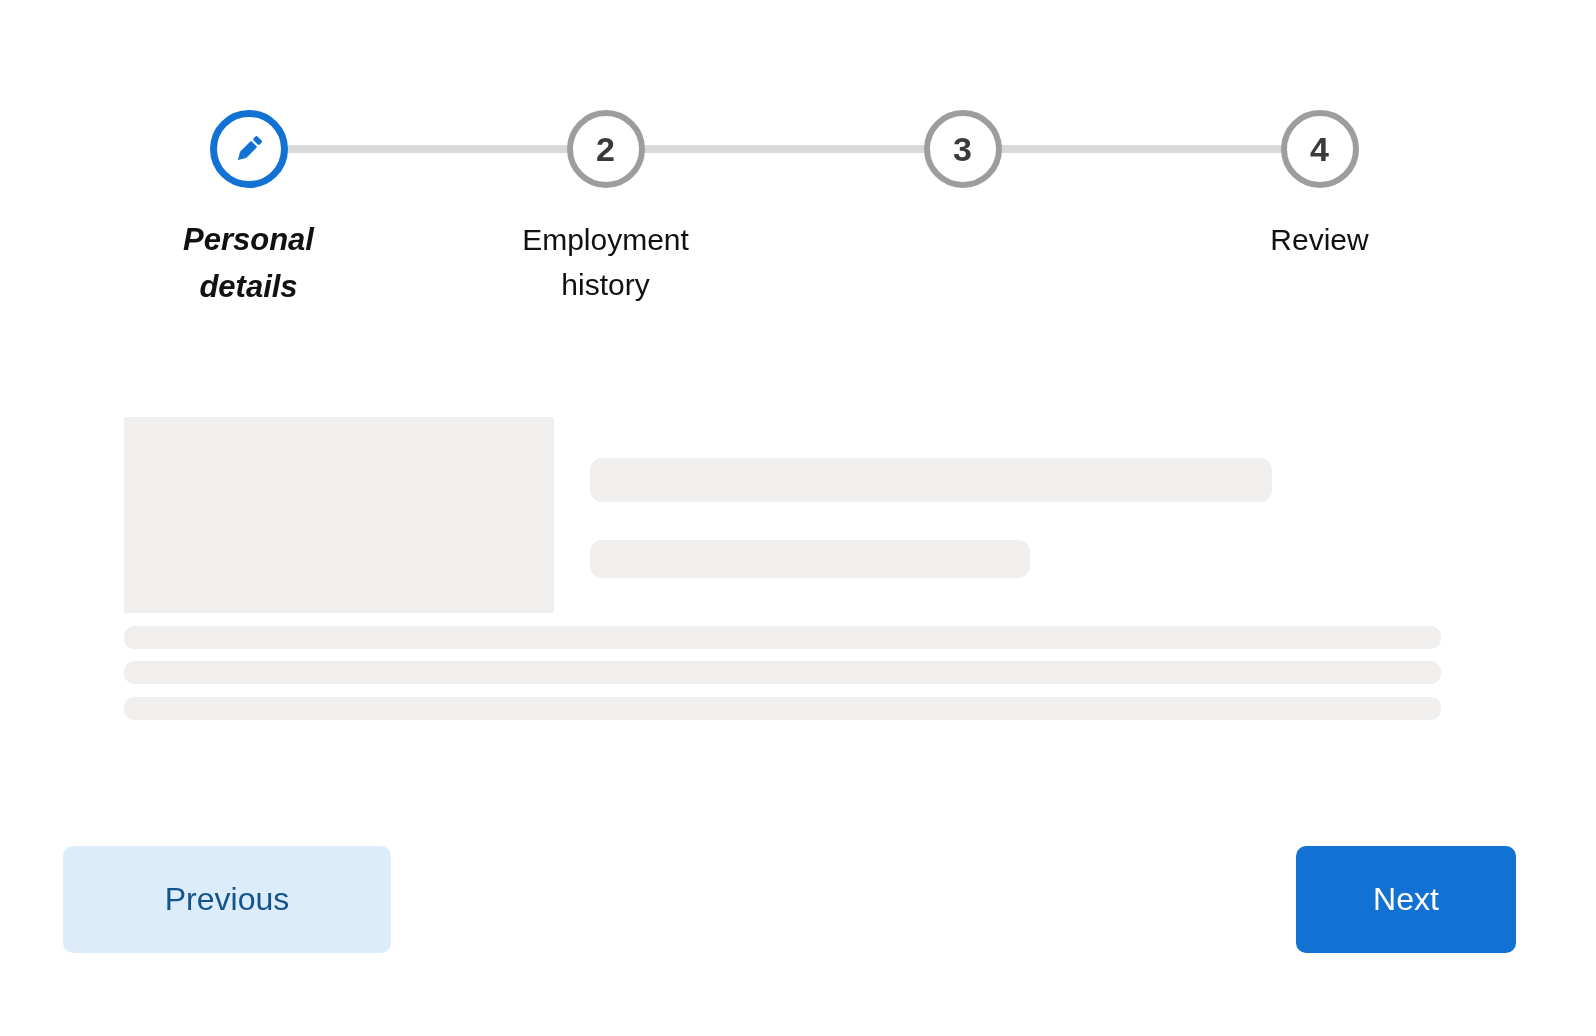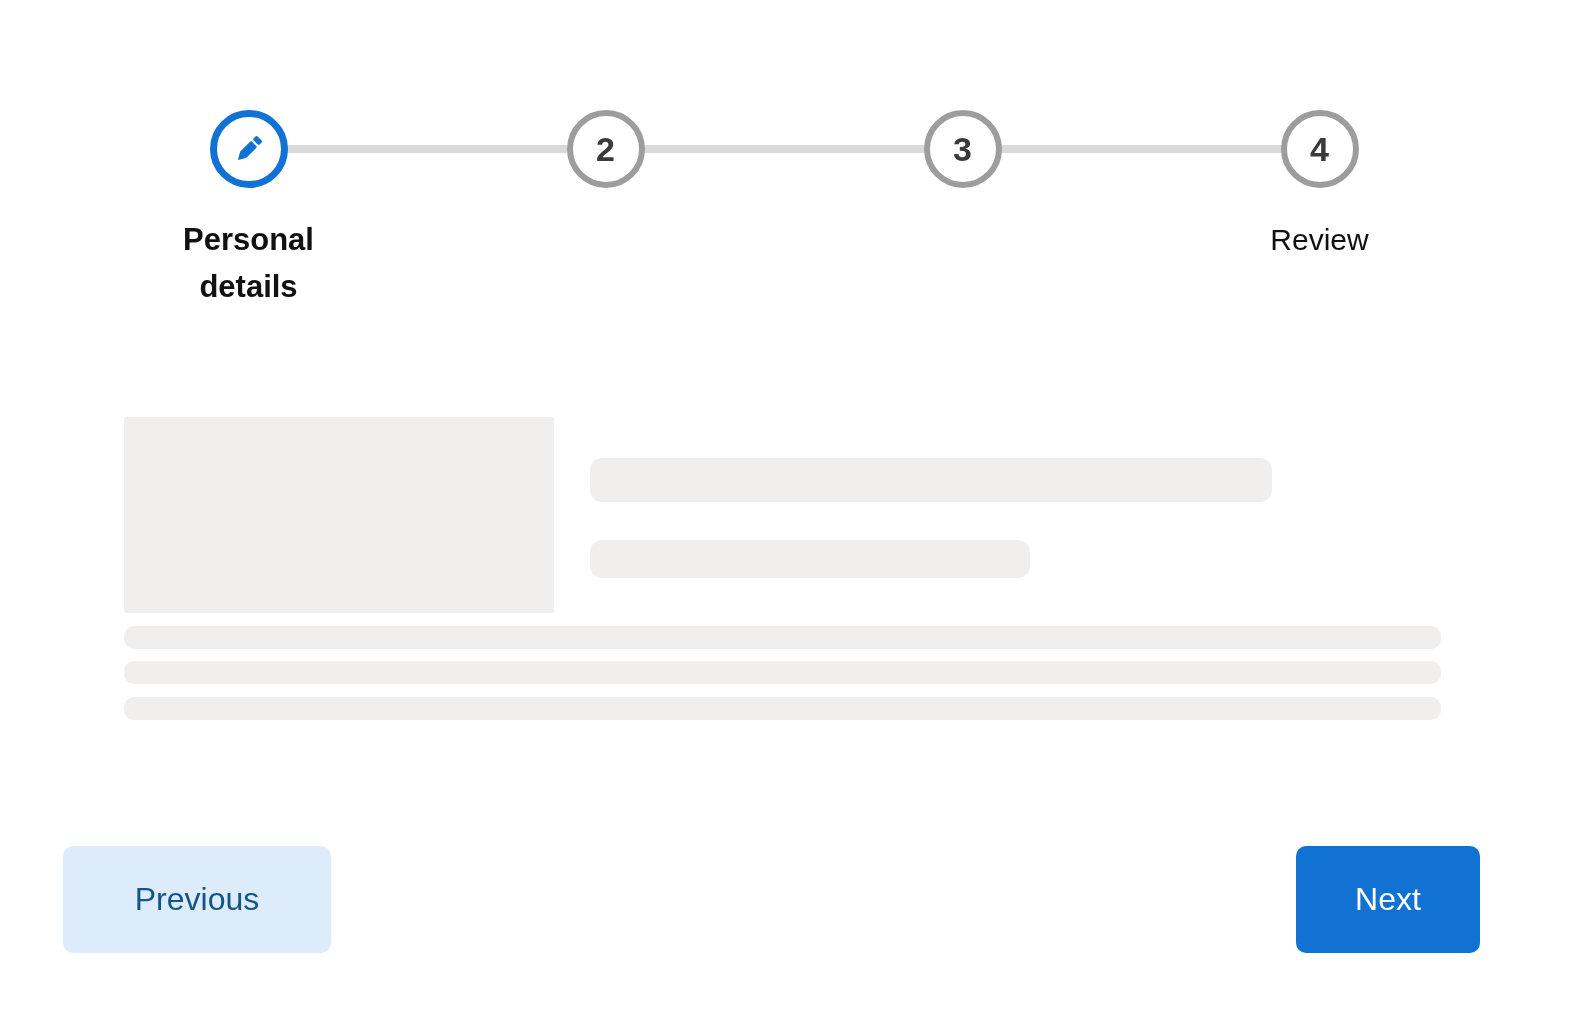--- a/index.html
+++ b/index.html
@@ -56,20 +56,21 @@
     font-size: 30px;
     color: #111111;
     text-align: center;
     line-height: 1.5;
     max-width: 240px;
   }
   .step-label.active {
     font-weight: bold;
     font-size: 31px;
     max-width: 210px;
+    font-style: italic;
   }
 
   
   .skeleton {
     position: absolute;
     left: 124px; top: 417px;
     width: 1317px; height: 303px;
   }
   .sk { position: absolute; background: #f0efee; }
   .sk-rect   { left: 0;     top: 0;     width: 430px;  height: 196px; border-radius: 2px; }
@@ -88,27 +89,27 @@
     border-radius: 10px;
     font-family: "Liberation Sans", sans-serif;
     font-size: 32px;
     cursor: pointer;
     display: flex;
     align-items: center;
     justify-content: center;
   }
   .btn-previous {
     left: 63px;
-    width: 268px;
+    width: 328px;
     background: #ddecfb;
     color: #14548c;
   }
   .btn-next {
     left: 1296px;
-    width: 184px;
+    width: 220px;
     background: #1272d4;
     color: #ffffff;
   }
 </style>
 </head>
 <body>
 
 <div class="stepper">
   <div class="stepper-line"></div>
 
@@ -124,20 +125,21 @@
         </svg>
       </span>
     </div>
     <div class="step-label active">Personal details</div>
   </div>
 
   <div class="step">
     <div class="step-circle inactive">
       <span class="step-number">2</span>
     </div>
+    <div class="step-label">Employment history</div>
   </div>
 
   <div class="step">
     <div class="step-circle inactive">
       <span class="step-number">3</span>
     </div>
   </div>
 
   <div class="step">
     <div class="step-circle inactive">

